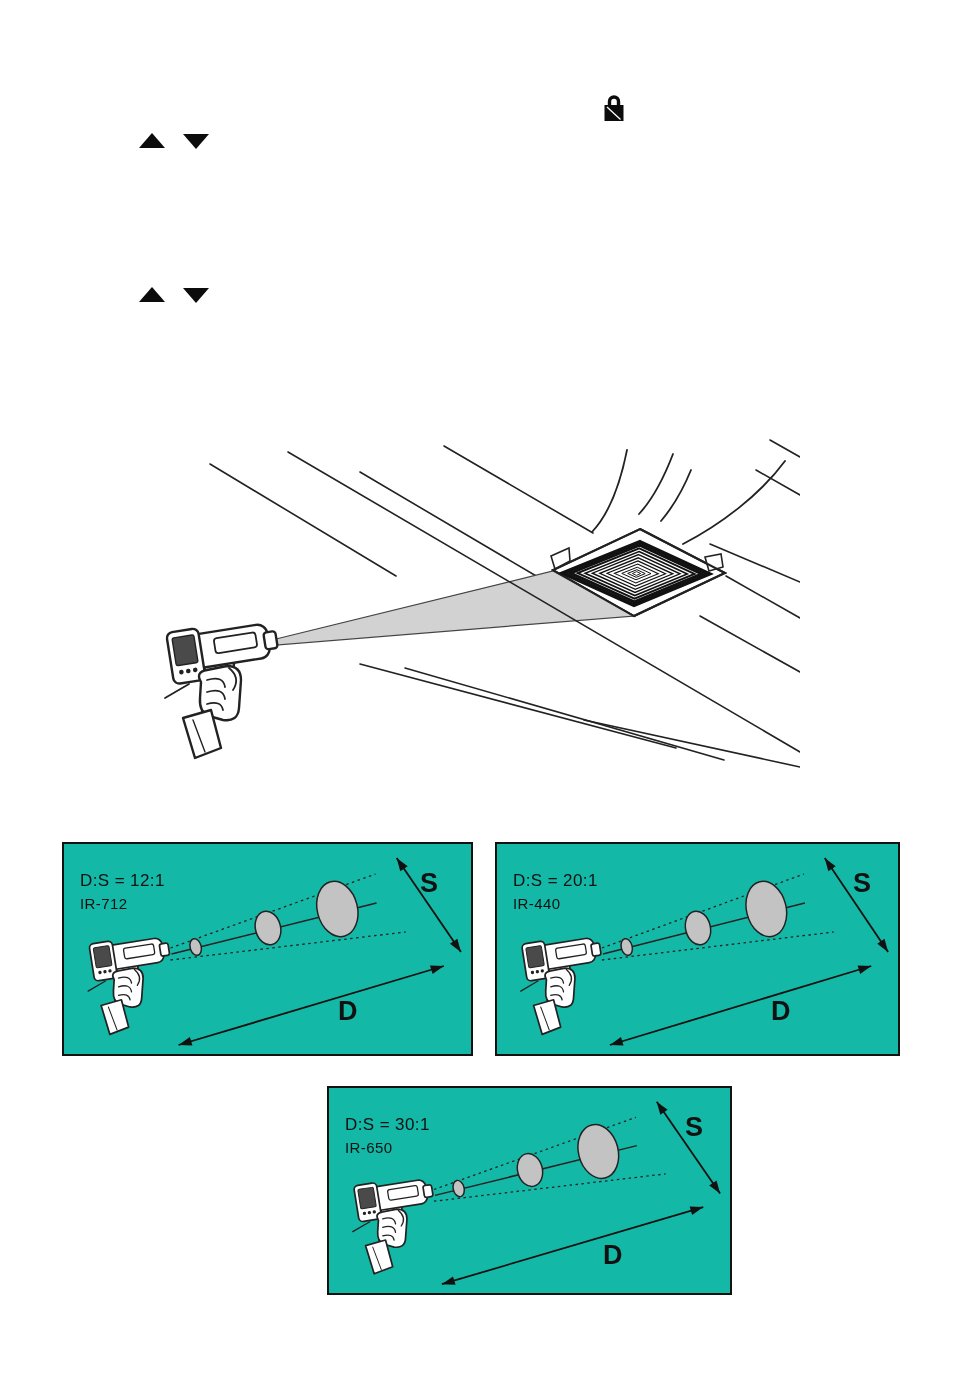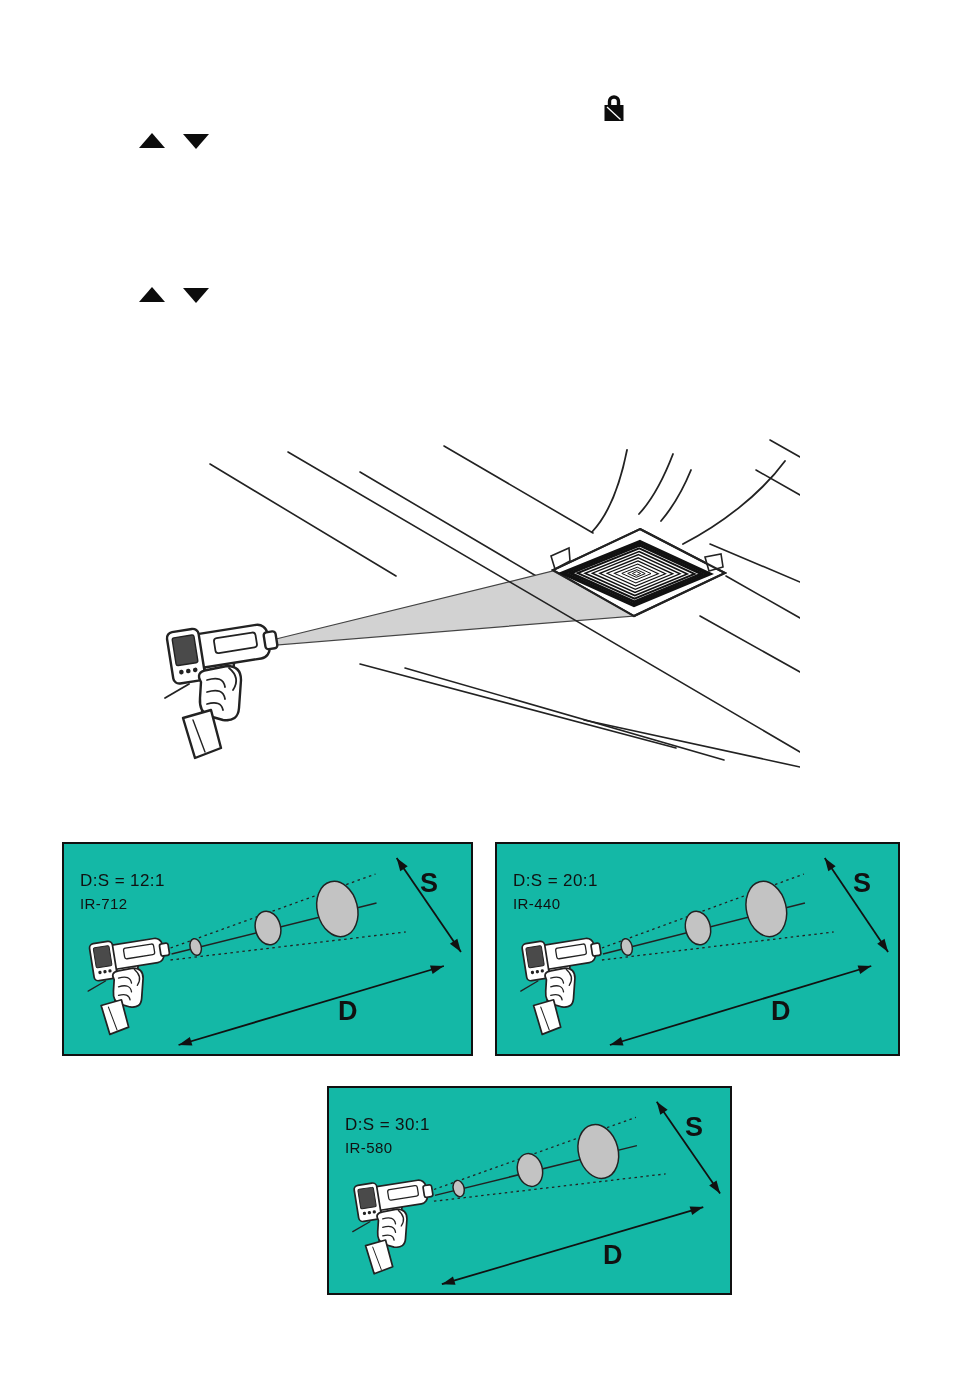--- a/index.html
+++ b/index.html
@@ -169,18 +169,18 @@
     <div class="fov-label model-label">IR-440</div>
     <div class="fov-label s-label">S</div>
     <div class="fov-label d-label">D</div>
   </div>
 
   <div class="fov-box" id="fov-box-3">
     <svg class="diagram" viewBox="0 0 405 210" preserveAspectRatio="none">
       <use href="#fovdiag"></use>
     </svg>
     <div class="fov-label ratio-label">D:S = 30:1</div>
-    <div class="fov-label model-label">IR-580</div>
+    <div class="fov-label model-label">IR-650</div>
     <div class="fov-label s-label">S</div>
     <div class="fov-label d-label">D</div>
   </div>
 
 </div>
 
 </body></html>

